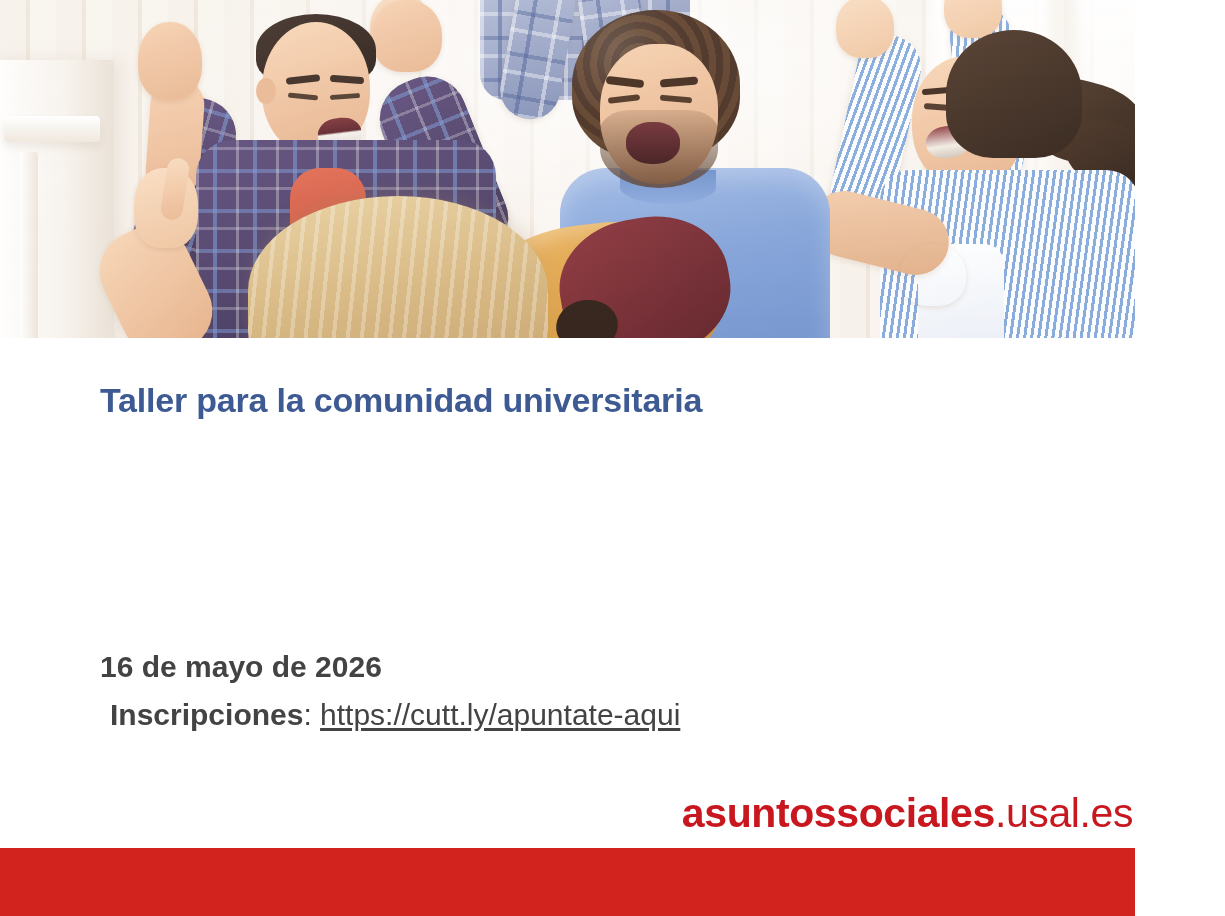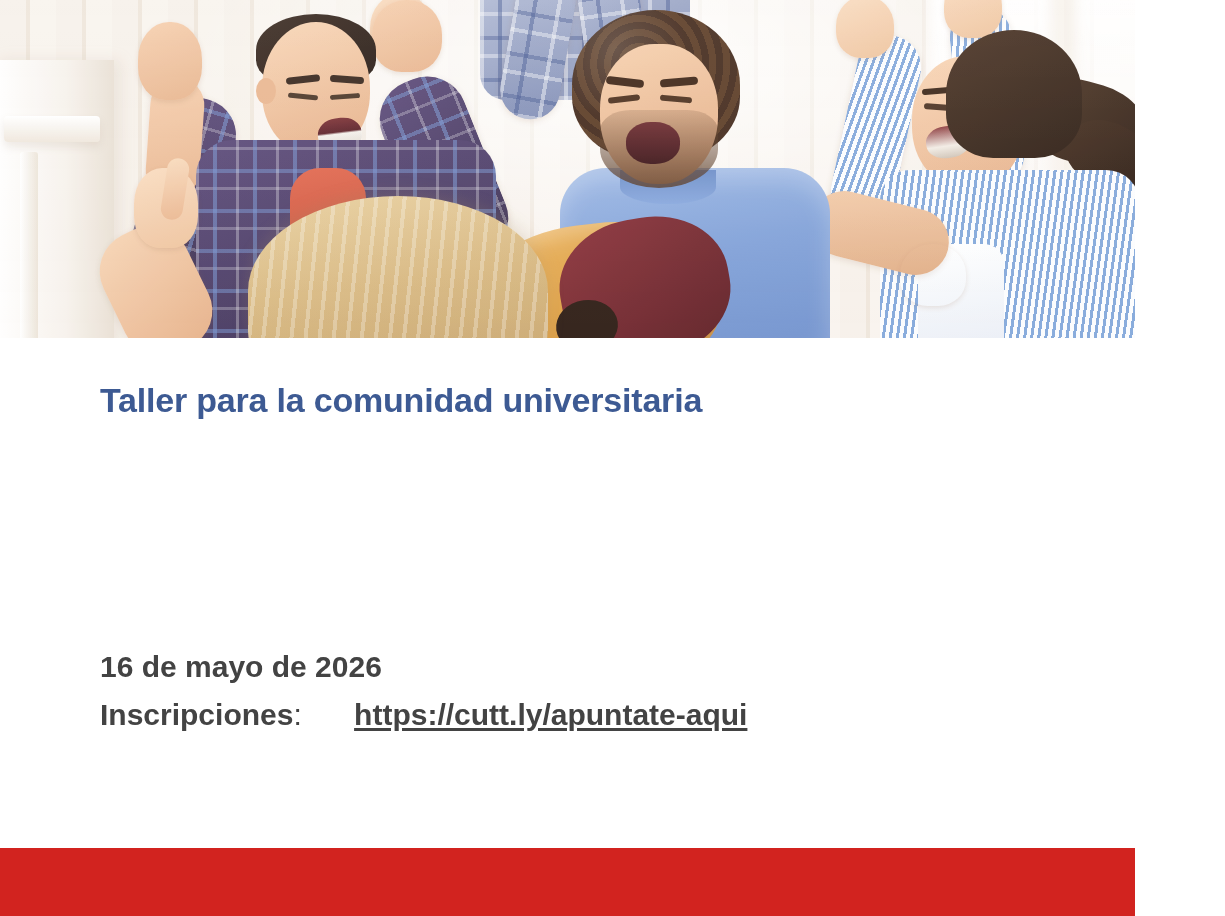--- a/index.html
+++ b/index.html
@@ -478,27 +478,26 @@
     position: absolute;
     left: 100px;
     top: 305px;
     color: #434343;
     font-size: 30px;
     line-height: 48px;
     white-space: nowrap;
   }
   .meta .date { font-weight: bold; display: block; }
   .meta .signup-row { display: block; }
-  .meta .signup-label { font-weight: bold; }
+  .meta .signup-label { font-weight: bold; margin-left: 10px; }
   .meta .signup-link {
     color: #434343;
     text-decoration: underline;
     text-underline-offset: 3px;
-    font-weight: bold;
-    margin-left: 44px;
+    font-weight: normal;
   }
 
   .site {
     position: absolute;
     right: 92px;
     top: 452px;
     font-size: 41px;
     color: #c8171e;
     white-space: nowrap;
     letter-spacing: -0.4px;
@@ -604,18 +603,21 @@
     <div class="kicker">Taller para la comunidad universitaria</div>
 
 
     <div class="meta">
       <span class="date">16 de mayo de 2026</span>
       <span class="signup-row">
         <span class="signup-label">Inscripciones</span><span>: </span><a class="signup-link" href="#">https://cutt.ly/apuntate-aqui </a>
       </span>
     </div>
 
+    <div class="site">
+      <span class="strong">asuntossociales</span><span class="light">.usal.es</span>
+    </div>
 
   </div>
 
   <div class="footer-bar"></div>
 
 </div>
 
 </body></html>

